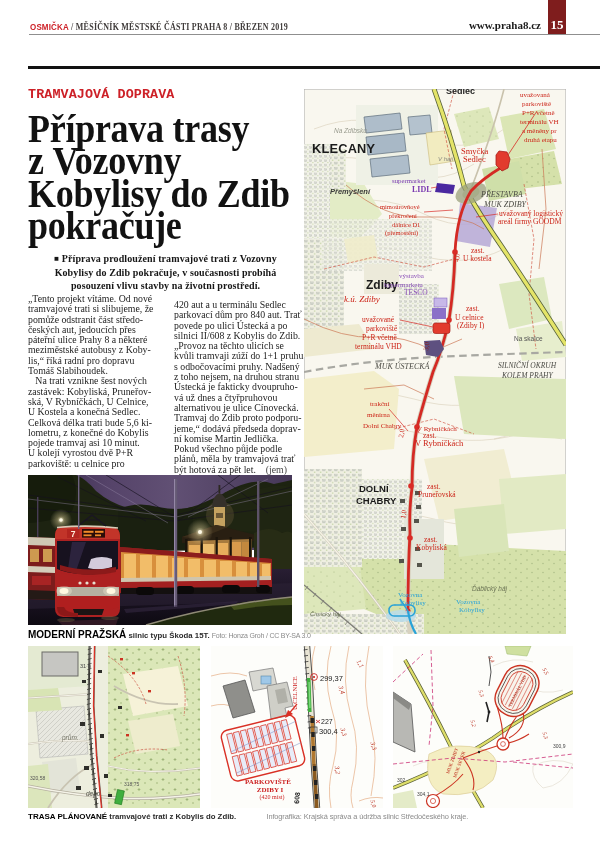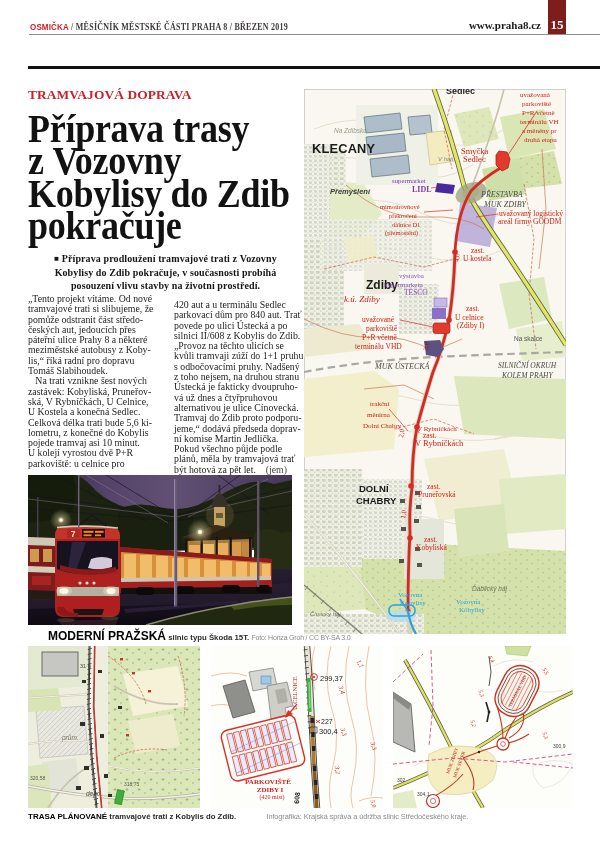--- a/index.html
+++ b/index.html
@@ -15,21 +15,21 @@
 </div>
 
 <div class="abs" style="right:59px;top:19px;font-size:11px;color:#1a1a1a;font-weight:bold;font-family:'Liberation Serif',serif;">www.praha8.cz</div>
 
 <div class="abs" style="left:548px;top:0;width:18px;height:34px;background:#7f1d1d;color:#fff;font-family:'Liberation Serif',serif;font-weight:bold;font-size:13px;text-align:center;line-height:50px;">15</div>
 
 <div class="abs" style="left:29px;top:34px;width:571px;height:1px;background:#8f8f8f;"></div>
 
 <div class="abs" style="left:28px;top:66px;width:572px;height:2.6px;background:#111;"></div>
 
-<div class="abs" style="left:28px;top:87px;font-family:Liberation Serif, serif;font-weight:bold;font-size:13.4px;color:#cd2027;letter-spacing:0.1px;">TRAMVAJOVÁ DOPRAVA</div>
+<div class="abs" style="left:28px;top:87px;font-family:Liberation Mono, monospace;font-weight:bold;font-size:13.4px;color:#cd2027;letter-spacing:0.1px;">TRAMVAJOVÁ DOPRAVA</div>
 
 <div class="abs" style="left:28px;top:113px;width:320px;font-family:'Liberation Serif',serif;font-weight:bold;font-size:40px;line-height:32.3px;color:#121212;letter-spacing:-0.3px;transform:scaleX(0.9);transform-origin:0 0;white-space:nowrap;">Příprava trasy<br>z&nbsp;Vozovny<br>Kobylisy do Zdib<br>pokračuje</div>
 
 <div class="abs" style="left:28px;top:251.5px;width:275px;font-family:'Liberation Serif',serif;font-weight:bold;font-size:10px;line-height:13px;color:#161616;letter-spacing:0.1px;white-space:nowrap;text-align:center;">
 <span style="font-size:8px;position:relative;top:-1px;">■</span> Příprava prodloužení tramvajové trati z&nbsp;Vozovny<br>Kobylisy do Zdib pokračuje, v&nbsp;současnosti probíhá<br>posouzení vlivu stavby na životní prostředí.
 </div>
 
 <div class="abs" style="left:28px;top:294px;width:136px;font-size:9.8px;line-height:10.3px;color:#1c1c1c;white-space:nowrap;">
 „Tento projekt vítáme. Od nové<br>tramvajové trati si slibujeme, že<br>pomůže odstranit část středo-<br>českých aut, jedoucích přes<br>páteřní ulice Prahy 8 a&nbsp;některé<br>meziměstské autobusy z&nbsp;Koby-<br>lis,“ říká radní pro dopravu<br>Tomáš Slabihoudek.<br>&nbsp;&nbsp;&nbsp;Na trati vznikne šest nových<br>zastávek: Kobyliská, Pruneřov-<br>ská, V&nbsp;Rybníčkách, U&nbsp;Celnice,<br>U&nbsp;Kostela a&nbsp;konečná Sedlec.<br>Celková délka trati bude 5,6 ki-<br>lometru, z&nbsp;konečné do Kobylis<br>pojede tramvaj asi 10 minut.<br>U&nbsp;kolejí vyrostou dvě P+R<br>parkoviště: u&nbsp;celnice pro
 </div>
@@ -446,21 +446,21 @@
 <rect x="9" y="22" width="1.4" height="40" fill="#473c54"></rect>
 
 <path d="M30,146 L90,144 L88,150 L34,150 Z" fill="#42202c" opacity="0.65"></path>
 <path d="M96,134 L210,126 L208,129 L98,138 Z" fill="#342841" opacity="0.6"></path>
 <ellipse cx="38" cy="145" rx="9" ry="2" fill="#6b5a40" opacity="0.45"></ellipse>
 <ellipse cx="82" cy="143" rx="9" ry="2" fill="#6b5a40" opacity="0.45"></ellipse>
 </svg>
 </div>
 
 <div class="abs" style="left:28px;top:629px;width:540px;font-family:'Liberation Sans',sans-serif;font-size:7.8px;color:#8a8a8a;">
-<b style="color:#000;font-size:12px;margin-left:20px;">MODERNÍ PRAŽSKÁ</b> <b style="color:#2b2b2b;">silnic typu Škoda 15T.</b> <span style="font-size:7px;letter-spacing:-0.2px;">Foto: Honza Groh / CC BY-SA 3.0</span>
+<b style="color:#000;font-size:10px;">MODERNÍ PRAŽSKÁ</b> <b style="color:#2b2b2b;">silnic typu Škoda 15T.</b> <span style="font-size:7px;letter-spacing:-0.2px;">Foto: Honza Groh / CC BY-SA 3.0</span>
 </div>
 
 <div class="abs" style="left:28px;top:646px;width:172px;height:162px;" id="bm1">
 <svg width="172" height="162" viewBox="0 0 172 162" xmlns="http://www.w3.org/2000/svg" style="display:block">
 <defs>
 <pattern id="p1forest" width="12" height="10" patternUnits="userSpaceOnUse">
 <rect width="12" height="10" fill="#dbe7b8"></rect>
           <path d="M3,2 L3,5 M1.6,3.5 L4.4,3.5" stroke="#8fa86a" stroke-width="0.7"></path>
           <circle cx="9" cy="7" r="0.8" fill="#9db377"></circle>
 </pattern>

